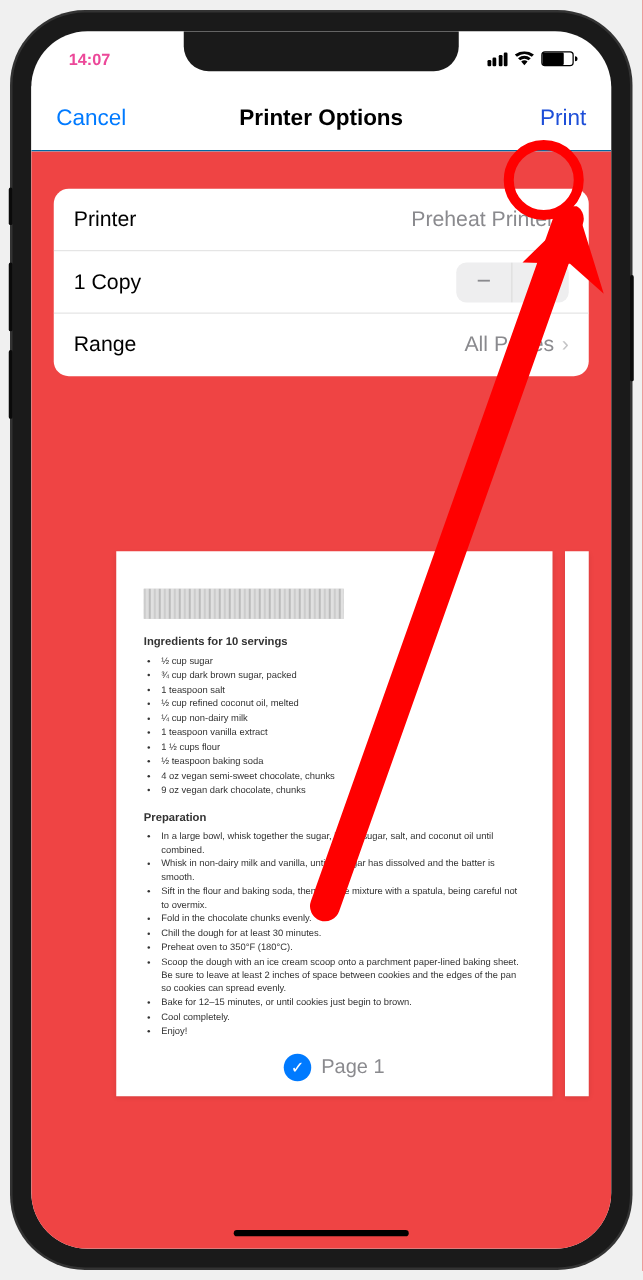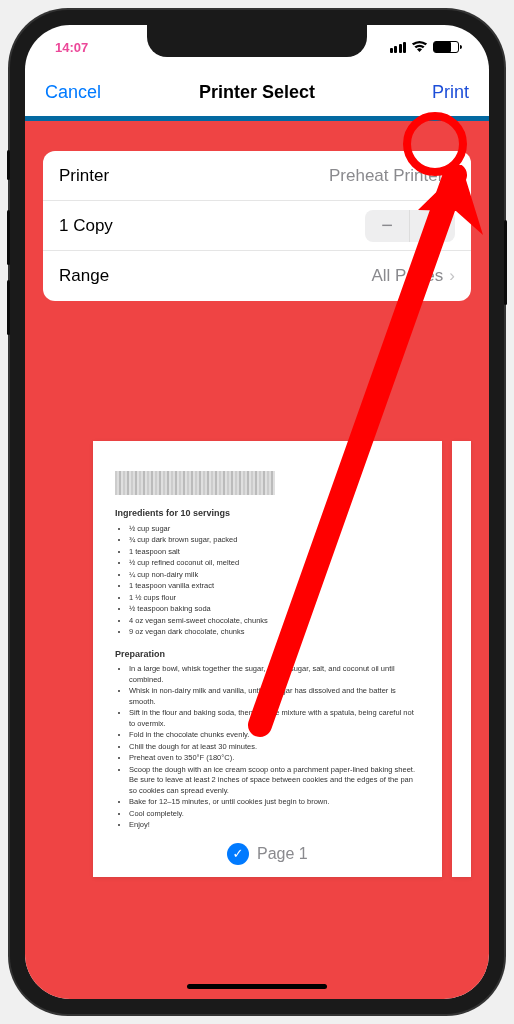--- a/index.html
+++ b/index.html
@@ -81,21 +81,21 @@
       background: #000;
       border-radius: 1px;
     }
     .nav-bar {
       height: 52px;
       display: flex;
       justify-content: space-between;
       align-items: center;
       padding: 0 20px;
       background: #fff;
-      border-bottom: 5px solid #0369a1;
+      border-bottom: 1px solid #0369a1;
       position: relative;
     }
     .nav-cancel { color: #007aff; font-size: 18px; }
     .nav-title { font-weight: 600; font-size: 18px; position: absolute; left: 50%; transform: translateX(-50%); }
     .nav-print { color: #1d4ed8; font-size: 18px; position: relative; z-index: 2; }
     .content {
       background: #ef4444;
       height: calc(100% - 96px);
       padding: 30px 18px 0;
       overflow: hidden;
@@ -247,21 +247,21 @@
             <path d="M10 13 L7 9.5 Q10 7.5 13 9.5 Z M4 6.5 Q10 2 16 6.5 L14 8.5 Q10 5.5 6 8.5 Z M1 3 Q10 -3 19 3 L17 5 Q10 0 3 5 Z" fill="#000"></path>
           </svg>
         <div class="battery">
             <div class="battery-fill"></div>
           </div>
       </div>
     </div>
 
     <div class="nav-bar">
       <span class="nav-cancel">Cancel</span>
-      <span class="nav-title">Printer Select</span>
+      <span class="nav-title">Printer Options</span>
       <span class="nav-print">Print</span>
     </div>
 
     <div class="content">
       <div class="settings-group">
         <div class="setting-row">
           <span class="setting-label">Printer</span>
           <span class="setting-value">
             <span>Preheat Printer</span>
             <span class="chevron">›</span>

